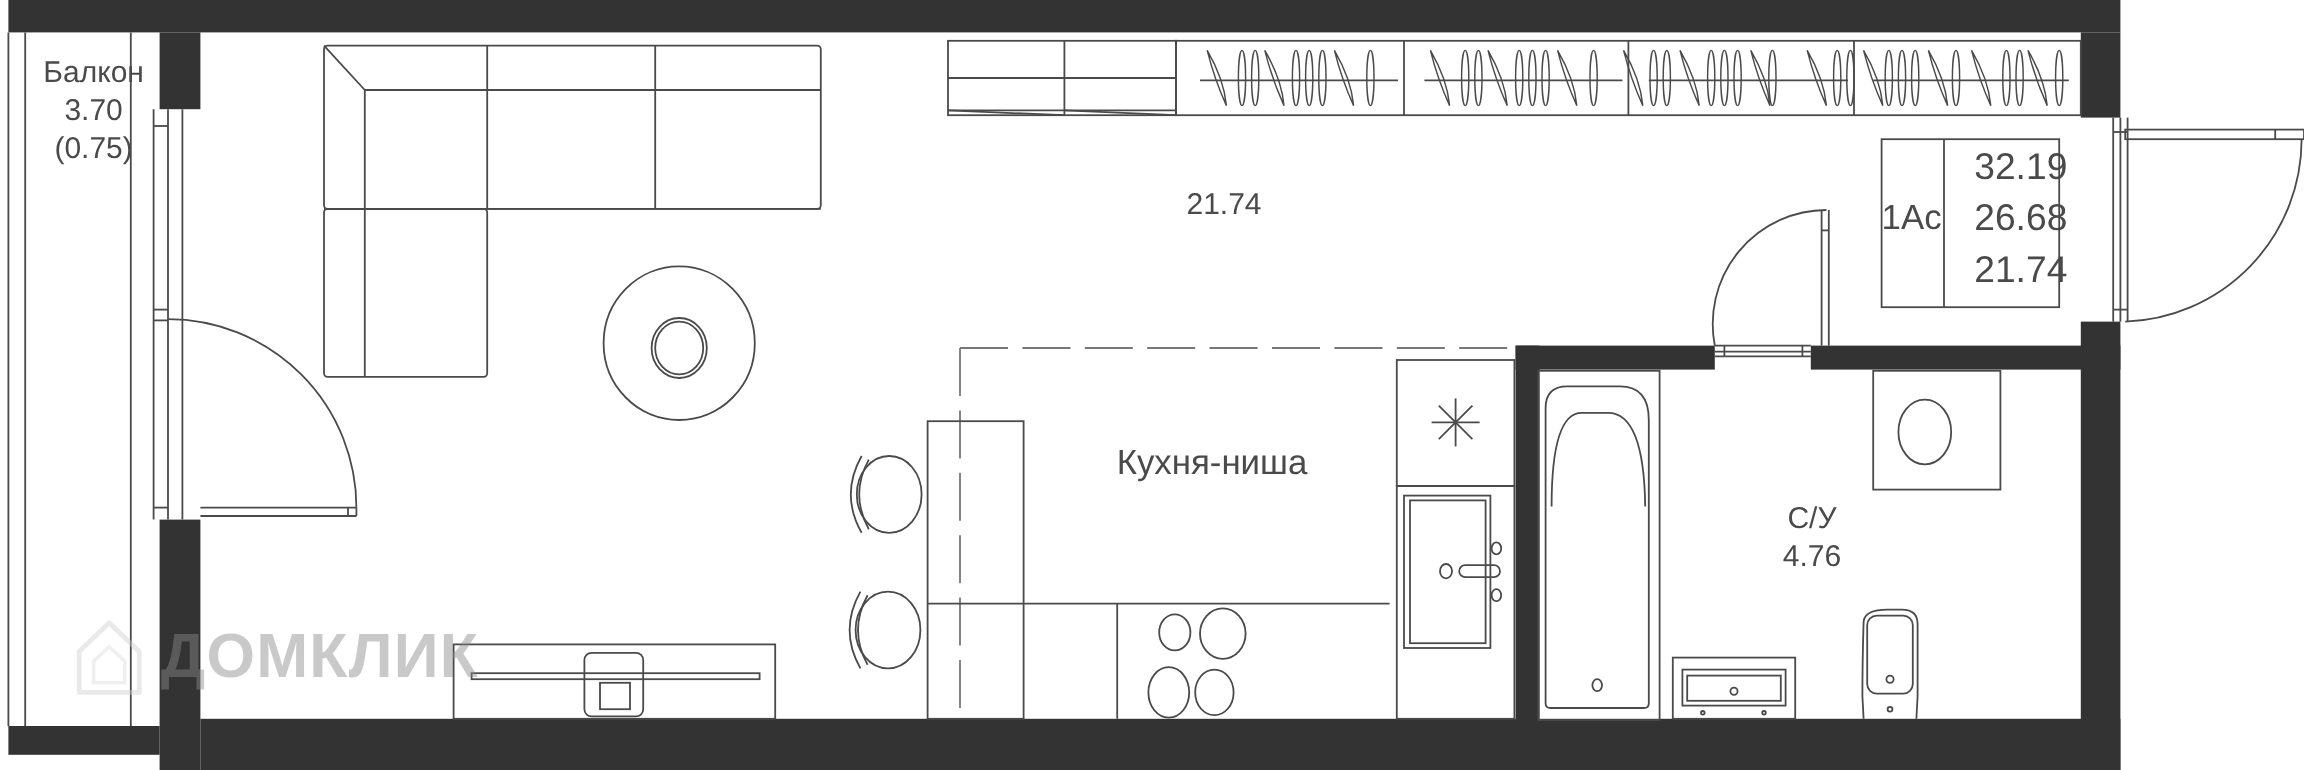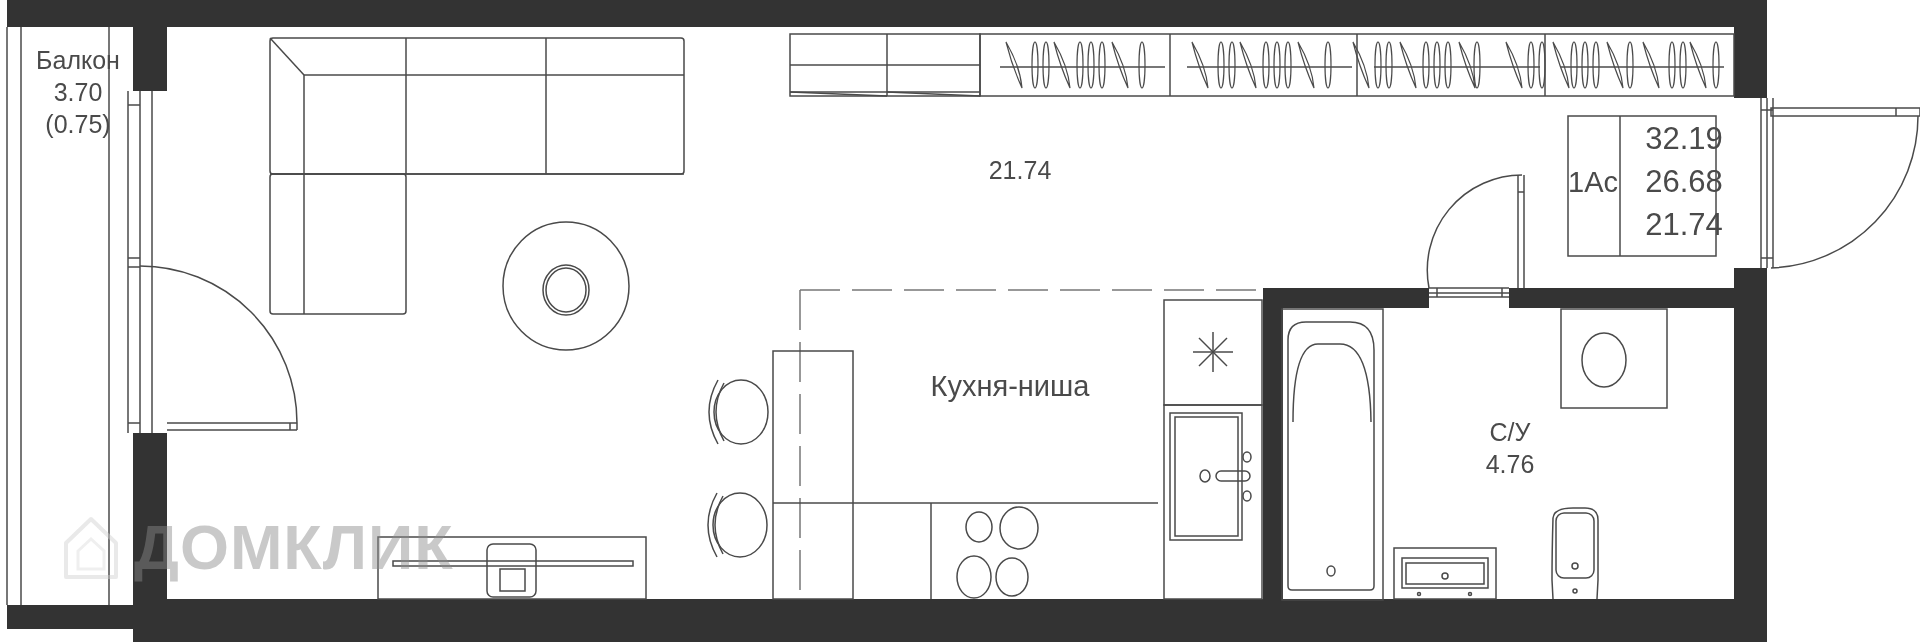--- a/index.html
+++ b/index.html
@@ -8,21 +8,21 @@
   .lbl { position:absolute; text-align:center; color:#4a4a4a; font-family:"Liberation Sans", sans-serif; line-height:1.28; white-space:nowrap; }
   .lbl span { display:block; }
   #balcony-label { left:24px; top:44px; width:108px; font-size:25px; }
   #living-label { left:910px; top:154px; width:220px; font-size:25px; }
   #kitchen-label { left:900px; top:368px; width:220px; font-size:29px; }
   #bath-label { left:1440px; top:373px; width:140px; font-size:25px;margin-top:43px; }
   #apt-code { position:absolute; left:1568px; top:166px; font-size:29px; color:#4a4a4a; }
   #apt-areas { position:absolute; left:1634px; top:118px; width:100px; text-align:center; font-size:31px; color:#4a4a4a; line-height:1.38; }
   #apt-areas span { display:block; }
   #watermark { position:absolute; left:62px; top:512px; height:70px; display:flex; align-items:center; opacity:0.45; }
-  #watermark .wm-text { font-size:63px; font-weight:bold; color:#8a8a8a; letter-spacing:1px; margin-left:14px; }
+  #watermark .wm-text { font-size:52px; font-weight:bold; color:#8a8a8a; letter-spacing:1px; margin-left:14px; }
 </style>
 </head>
 <body>
 
 <svg class="plan" viewBox="0 0 1920 642" xmlns="http://www.w3.org/2000/svg">
 
   <g fill="#333333">
     <rect x="7" y="0" width="1760" height="27"></rect>
     <rect x="133" y="27" width="34" height="64"></rect>
     <rect x="133" y="433" width="34" height="209"></rect>

